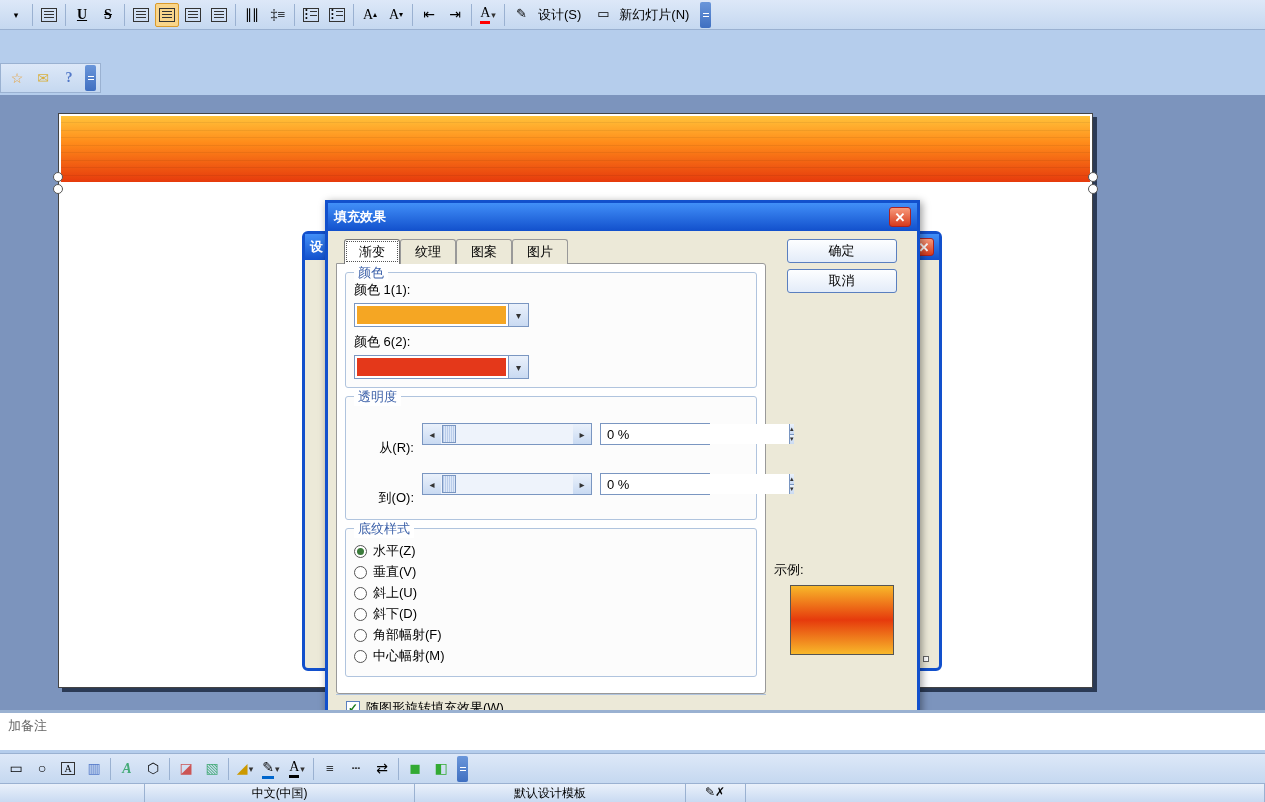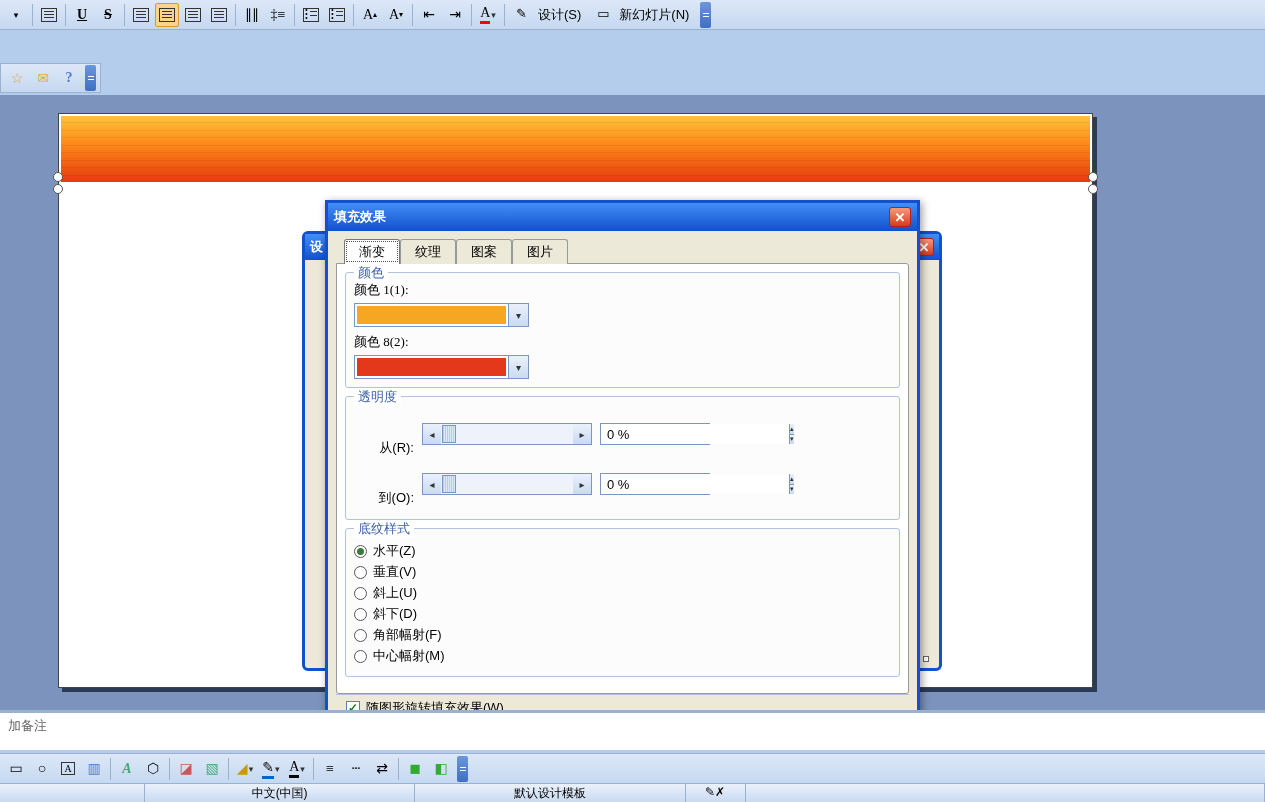--- a/index.html
+++ b/index.html
@@ -152,21 +152,21 @@
   color: #3A5FA8; font-size: 13px;
 }
 .radio-row { display: flex; align-items: center; gap: 6px; margin: 3px 0; cursor: pointer; }
 .radio {
   width: 13px; height: 13px; border: 1px solid #555; border-radius: 50%;
   display: inline-flex; align-items: center; justify-content: center; background: #fff;
 }
 .radio.checked::after { content: ""; width: 7px; height: 7px; background: #3A7A3A; border-radius: 50%; }
 
 .color-group-flex { display: flex; gap: 20px; }
-.color-pick-col { margin-top: -4px; font-family: Liberation Serif, serif; }
+.color-pick-col { margin-top: -4px; }
 .color-pick-col label { display: block; margin: 2px 0 4px; }
 .color-combo {
   display: flex; border: 1px solid #7A96C1; width: 175px; height: 24px; background: #fff;
 }
 .color-swatch { flex: 1; margin: 2px; }
 .color-drop-btn {
   width: 20px;
   background: linear-gradient(#EAF1FB, #C9DAF2);
   border-left: 1px solid #7A96C1;
   display: flex; align-items: center; justify-content: center;
@@ -393,21 +393,21 @@
 
           <div class="group">
             <span class="group-label">颜色</span>
             <div class="color-group-flex">
               <div class="color-pick-col">
                 <label>颜色 1(1):</label>
                 <div class="color-combo">
                   <div class="color-swatch" style="background:#F5A623"></div>
                   <div class="color-drop-btn">▾</div>
                 </div>
-                <label style="margin-top:6px">颜色 8(2):</label>
+                <label style="margin-top:6px">颜色 6(2):</label>
                 <div class="color-combo">
                   <div class="color-swatch" style="background:#E4381A"></div>
                   <div class="color-drop-btn">▾</div>
                 </div>
               </div>
             </div>
           </div>
 
           <div class="group">
             <span class="group-label">透明度</span>
@@ -476,20 +476,28 @@
                 </div>
             </div>
           </div>
 
         </div>
         <div class="checkbox-row">
           <span class="checkbox">✓</span>
           <span>随图形旋转填充效果(W)</span>
         </div>
       </div>
+      <div class="dialog-right">
+        <button class="dlg-btn">确定</button>
+        <button class="dlg-btn">取消</button>
+        <div style="flex:1"></div>
+        <div class="sample-label">示例:</div>
+        <div class="sample-box" style="background:linear-gradient(#F8B82A,#E63A0C,#F8B82A)"></div>
+        <div style="height:60px"></div>
+      </div>
     </div>
   </div>
 
 </div>
 
 <div class="notes-pane">
   <span>加备注</span>
 </div>
 
 <div class="bottom-toolbar">

